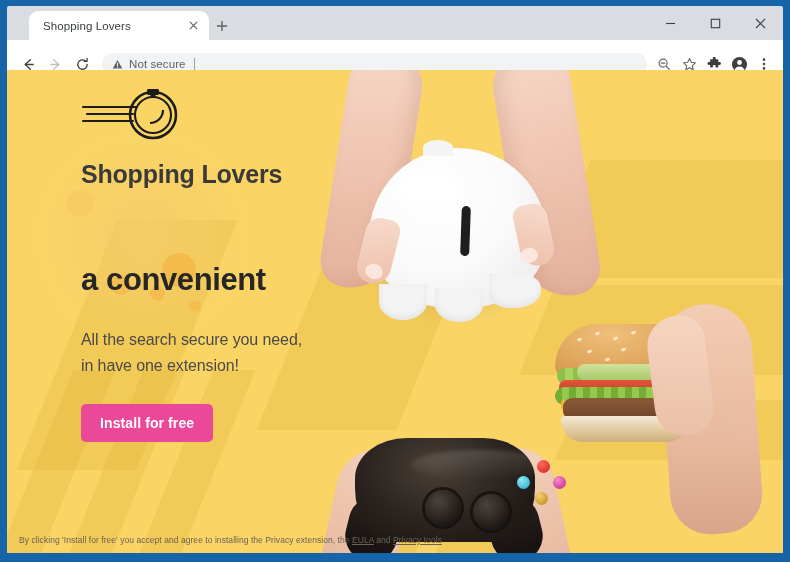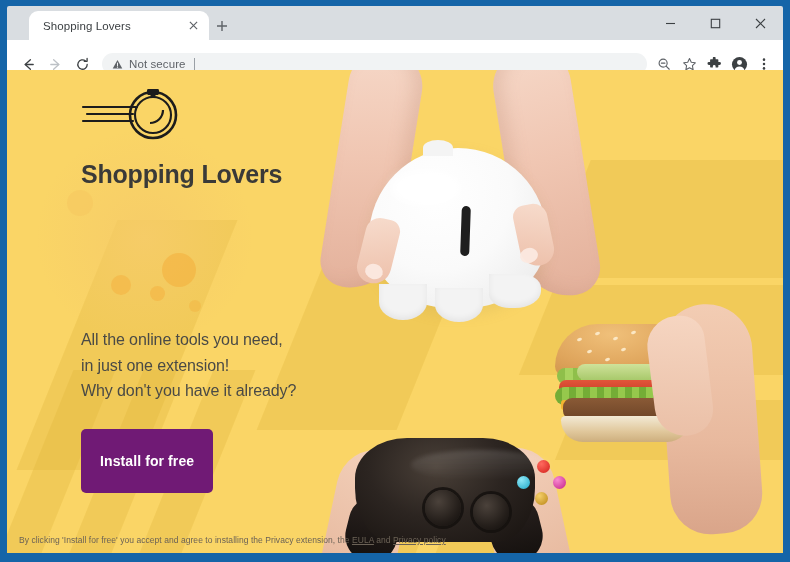--- a/index.html
+++ b/index.html
@@ -516,25 +516,25 @@
   .subhead {
     font-size: 16px;
     color: #4a4a46;
     line-height: 1.58;
     letter-spacing: -.1px;
     margin-bottom: 26px;
   }
 
   .cta {
     display: inline-block;
-    background: #701a75;
+    background: #ec4899;
     color: #ffffff;
     font-size: 14px;
     font-weight: bold;
-    padding: 24px 19px;
+    padding: 11px 19px;
     border: none;
     border-radius: 5px;
     cursor: pointer;
     letter-spacing: .1px;
     font-family: "Liberation Sans", sans-serif;
   }
 
   .disclaimer {
     position: absolute;
     left: 12px;
@@ -759,30 +759,29 @@
           <rect x="69.5" y="5" width="5" height="4" fill="#1c1c1c"></rect>
           <path d="M82 22 a13 13 0 0 1 -13 13 a13 13 0 0 0 13 -13 z" stroke="#1c1c1c" stroke-width="2.2" fill="none"></path>
           <path d="M64 32 L79 20" stroke="#1c1c1c" stroke-width="3.4" stroke-linecap="round" fill="none" opacity="0"></path>
         </svg>
       </div>
 
       <div class="brand">Shopping Lovers</div>
 
       <h1 class="headline">
         <br>
-        <br>
+        <span>a convenient</span><br>
       </h1>
 
       <p class="subhead">
-        <span>All the online tools you need,</span><br>
-        <span>in just one extension!</span><br>
-        <span>Why don't you have it already?</span>
+        <span>All the search secure you need,</span><br>
+        <span>in have one extension!</span><br>
       </p>
 
       <button class="cta">Install for free</button>
     </div>
 
     <div class="disclaimer">
-      <span>By clicking 'Install for free' you accept and agree to installing the Privacy extension, the </span><a href="#">EULA</a><span> and </span><a href="#">Privacy policy</a>
+      <span>By clicking 'Install for free' you accept and agree to installing the Privacy extension, the </span><a href="#">EULA</a><span> and </span><a href="#">Privacy tools</a>
     </div>
 
   </div>
 </div>
 
 </body></html>

